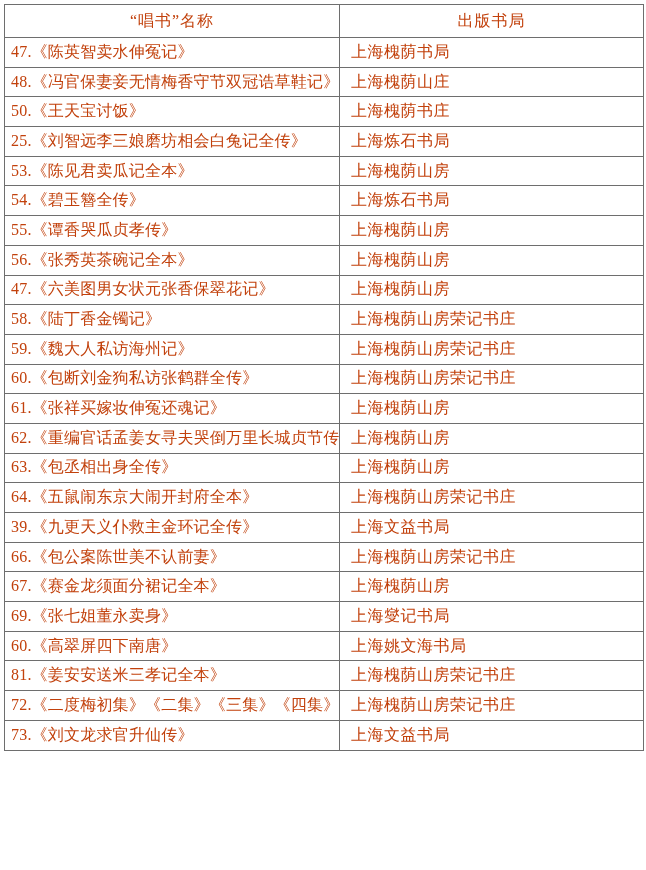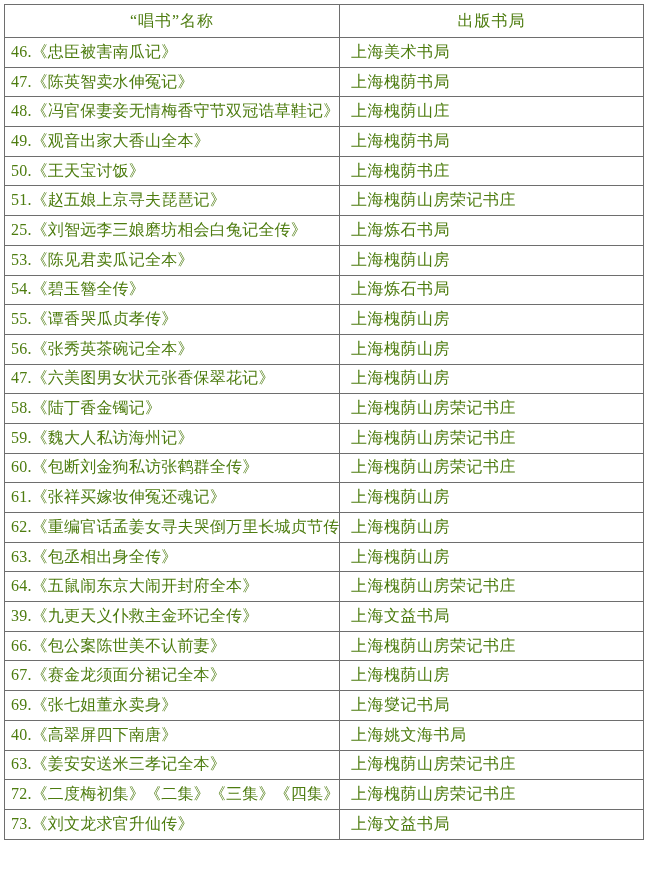--- a/index.html
+++ b/index.html
@@ -15,21 +15,21 @@
     overflow: hidden;
     font-family: "Liberation Serif", "DejaVu Serif", serif;
   }
   table.book-table {
     position: absolute;
     left: 4px;
     top: 4px;
     width: 639px;
     border-collapse: collapse;
     table-layout: fixed;
-    color: #4d7c0f;
+    color: #c2410c;
   }
   table.book-table th,
   table.book-table td {
     border: 1.5px solid #6e6e6e;
     font-size: 16px;
     font-weight: normal;
     white-space: nowrap;
     overflow: hidden;
     vertical-align: middle;
     box-sizing: border-box;
@@ -64,42 +64,30 @@
       <col class="c-pub">
     </colgroup>
     <thead>
       <tr>
         <th>“唱书”名称</th>
         <th>出版书局</th>
       </tr>
     </thead>
     <tbody id="table-body">
         <tr>
-          <td class="name-cell">46.《忠臣被害南瓜记》</td>
-          <td class="pub-cell">上海美术书局</td>
-        </tr>
-        <tr>
           <td class="name-cell">47.《陈英智卖水伸冤记》</td>
           <td class="pub-cell">上海槐荫书局</td>
         </tr>
         <tr>
           <td class="name-cell">48.《冯官保妻妾无情梅香守节双冠诰草鞋记》</td>
           <td class="pub-cell">上海槐荫山庄</td>
         </tr>
         <tr>
-          <td class="name-cell">49.《观音出家大香山全本》</td>
-          <td class="pub-cell">上海槐荫书局</td>
-        </tr>
-        <tr>
           <td class="name-cell">50.《王天宝讨饭》</td>
           <td class="pub-cell">上海槐荫书庄</td>
-        </tr>
-        <tr>
-          <td class="name-cell">51.《赵五娘上京寻夫琵琶记》</td>
-          <td class="pub-cell">上海槐荫山房荣记书庄</td>
         </tr>
         <tr>
           <td class="name-cell">25.《刘智远李三娘磨坊相会白兔记全传》</td>
           <td class="pub-cell">上海炼石书局</td>
         </tr>
         <tr>
           <td class="name-cell">53.《陈见君卖瓜记全本》</td>
           <td class="pub-cell">上海槐荫山房</td>
         </tr>
         <tr>
@@ -156,25 +144,25 @@
         </tr>
         <tr>
           <td class="name-cell">67.《赛金龙须面分裙记全本》</td>
           <td class="pub-cell">上海槐荫山房</td>
         </tr>
         <tr>
           <td class="name-cell">69.《张七姐董永卖身》</td>
           <td class="pub-cell">上海燮记书局</td>
         </tr>
         <tr>
-          <td class="name-cell">40.《高翠屏四下南唐》</td>
+          <td class="name-cell">60.《高翠屏四下南唐》</td>
           <td class="pub-cell">上海姚文海书局</td>
         </tr>
         <tr>
-          <td class="name-cell">63.《姜安安送米三孝记全本》</td>
+          <td class="name-cell">81.《姜安安送米三孝记全本》</td>
           <td class="pub-cell">上海槐荫山房荣记书庄</td>
         </tr>
         <tr>
           <td class="name-cell">72.《二度梅初集》《二集》《三集》《四集》</td>
           <td class="pub-cell">上海槐荫山房荣记书庄</td>
         </tr>
         <tr>
           <td class="name-cell">73.《刘文龙求官升仙传》</td>
           <td class="pub-cell">上海文益书局</td>
         </tr>

